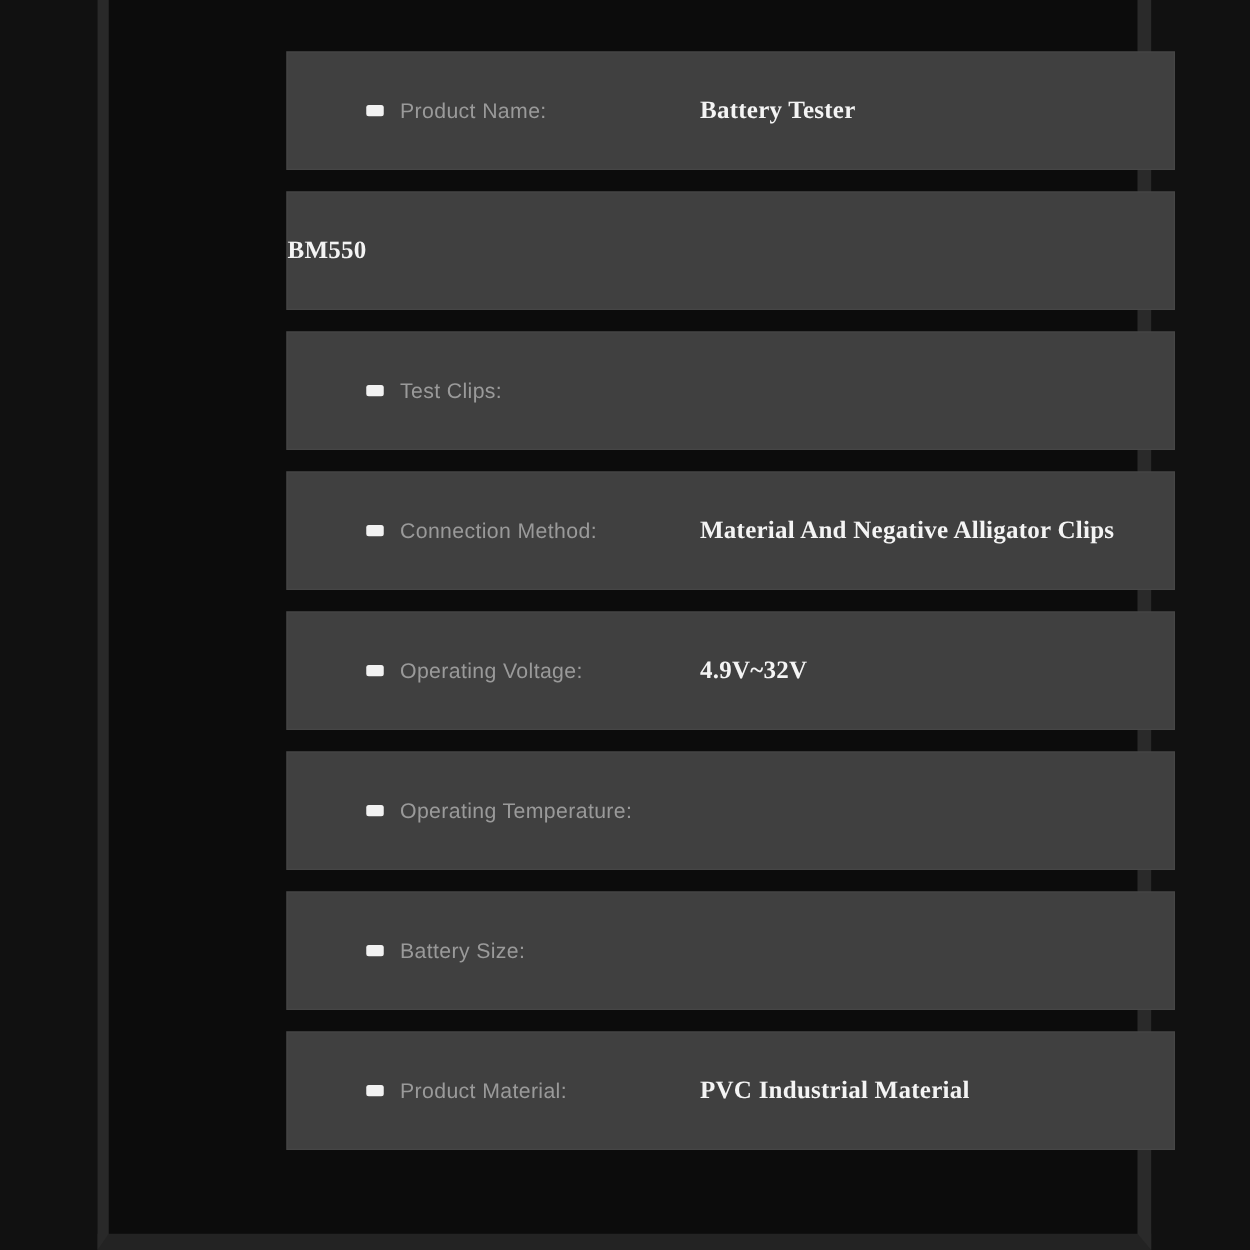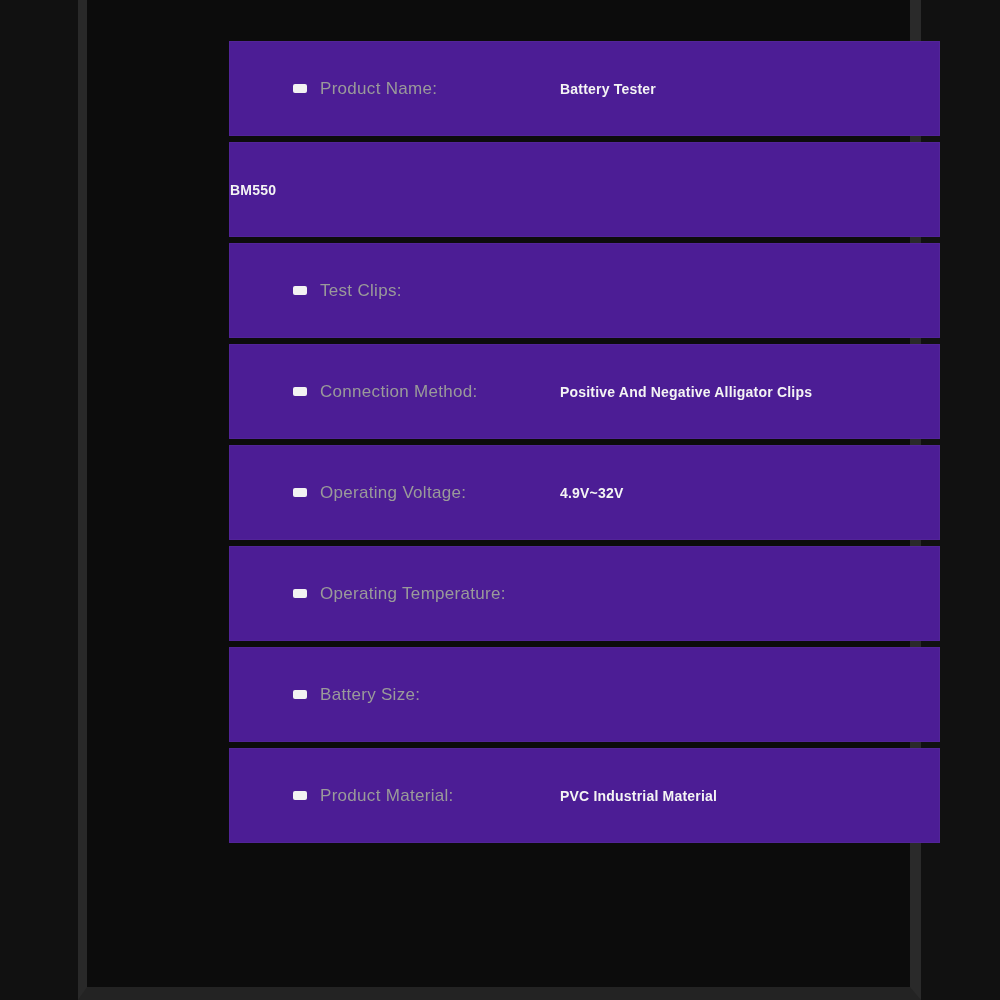--- a/index.html
+++ b/index.html
@@ -30,22 +30,22 @@
   .spec-table {
     position: absolute;
     left: 142px;
     top: 41px;
     width: 711px;
   }
 
   .spec-row {
     box-sizing: border-box;
     height: 95px;
-    margin-bottom: 6px;
-    background: #4c1d95;
+    margin-bottom: 17px;
+    background: #404040;
     border: 1px solid rgba(255,255,255,0.035);
     display: flex;
     align-items: center;
   }
 
   .label-cell {
     box-sizing: border-box;
     width: 330px;
     flex: 0 0 330px;
     padding-left: 63px;
@@ -66,24 +66,25 @@
   .label-text {
     color: #9a9a9a;
     font-size: 17px;
     letter-spacing: 0.3px;
     white-space: nowrap;
   }
 
   .value-cell {
     flex: 1 1 auto;
     color: #f4f4f4;
-    font-size: 14px;
+    font-size: 20px;
     font-weight: bold;
     letter-spacing: 0.2px;
     white-space: nowrap;
+    font-family: Liberation Serif, serif;
   }
 </style>
 </head>
 <body>
 
 <div class="frame">
 
   <div class="spec-table">
 
     <div class="spec-row">
@@ -104,21 +105,21 @@
         <span class="bullet"></span>
         <span class="label-text">Test Clips:</span>
       </div>
     </div>
 
     <div class="spec-row">
       <div class="label-cell">
         <span class="bullet"></span>
         <span class="label-text">Connection Method:</span>
       </div>
-      <div class="value-cell">Positive And Negative Alligator Clips</div>
+      <div class="value-cell">Material And Negative Alligator Clips</div>
     </div>
 
     <div class="spec-row">
       <div class="label-cell">
         <span class="bullet"></span>
         <span class="label-text">Operating Voltage:</span>
       </div>
       <div class="value-cell">4.9V~32V</div>
     </div>
 

